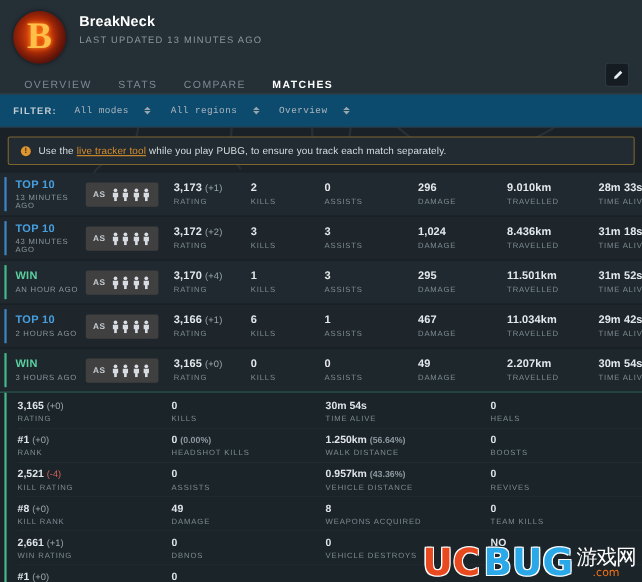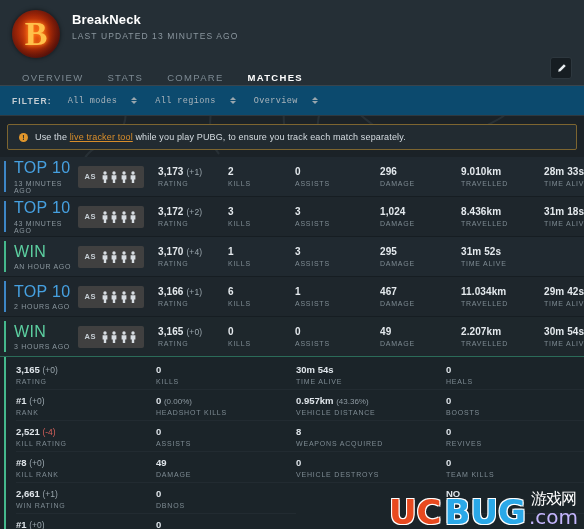--- a/index.html
+++ b/index.html
@@ -107,21 +107,21 @@
     position: relative; height: 40px; display: flex; align-items: center;
     background: #202930; border-bottom: 1px solid #161d22; cursor: pointer;
   }
   .match-row.alt { background: #1e262c; }
   .match-row.open { background: #1e272c; border-bottom: 1px solid #2b6b58; }
   .accent { position: absolute; left: 4px; top: 4px; bottom: 4px; width: 2px; }
   .accent.blue { background: #3d86c6; }
   .accent.green { background: #45b88c; }
 
   .result-col { width: 78px; padding-left: 14px; flex: none; }
-  .result-title { font-size: 16px; font-weight: normal; letter-spacing: .3px; line-height: 1.1; }
+  .result-title { font-size: 10px; font-weight: bold; letter-spacing: .3px; line-height: 1.1; }
   .result-title.blue { color: #46a0e0; }
   .result-title.green { color: #5ccfa0; }
   .result-ago { color: #8b979f; font-size: 7px; letter-spacing: .7px; margin-top: 3px; text-transform: uppercase; }
 
   .mode-badge {
     flex: none; width: 66px; height: 22px; background: #404040; border-radius: 2px;
     display: flex; align-items: center; justify-content: center; gap: 5px;
   }
   .region-tag { color: #c6ced4; font-size: 7.5px; font-weight: bold; letter-spacing: .5px; }
   .squad-figs { display: flex; gap: 1.5px; }
@@ -145,36 +145,36 @@
     margin-left: 4px; padding: 2px 0 0 0;
   }
   .detail-grid { display: flex; }
   .detail-col { flex: 1; }
   .detail-col.c1 { flex: 0 0 150px; padding-left: 10px; }
   .detail-col.c2 { flex: 0 0 140px; }
   .detail-col.c3 { flex: 0 0 150px; }
   .detail-col.c4 { flex: 1; }
   .dcell { height: 31px; padding-top: 5px; border-bottom: 1px solid #222b31; }
   .dcell .val { color: #dfe5ea; font-size: 9.5px; font-weight: bold; }
-  .dcell .val .sub { font-size: 8px; font-weight: normal; color: #8e9aa2; }
+  .dcell .val .sub { font-size: 8px; font-weight: bold; color: #8e9aa2; }
   .dcell .val .neg { font-size: 8.5px; font-weight: normal; color: #d4605a; }
   .dcell .val .pos { font-size: 8.5px; font-weight: normal; color: #9aa6ad; }
   .dcell .lbl { color: #7e8b93; font-size: 7px; letter-spacing: .8px; margin-top: 3px; text-transform: uppercase; }
 
   
   .watermark {
     position: absolute; right: 6px; bottom: 2px; z-index: 5;
     pointer-events: none; display: flex; align-items: flex-end; gap: 3px;
   }
   .wm-uc { font-size: 34px; font-weight: bold; color: #e8491f; font-family: "DejaVu Sans", sans-serif;
            text-shadow: 1px 1px 0 #ffffff, -1px -1px 0 #ffffff, 1px -1px 0 #ffffff, -1px 1px 0 #ffffff; line-height: .85; }
   .wm-bug { font-size: 34px; font-weight: bold; color: #2aa8e8; font-family: "DejaVu Sans", sans-serif;
             text-shadow: 1px 1px 0 #ffffff, -1px -1px 0 #ffffff, 1px -1px 0 #ffffff, -1px 1px 0 #ffffff; line-height: .85; }
-  .wm-cn { color: #ffffff; font-size: 16px; font-family: Liberation Serif, serif; line-height: 1; letter-spacing: -1px; }
-  .wm-com { color: #c4b5fd; font-size: 20px; font-family: "DejaVu Sans", sans-serif; line-height: 1; }
+  .wm-cn { color: #ffffff; font-size: 19px; font-family: Liberation Serif, serif; line-height: 1; letter-spacing: -1px; }
+  .wm-com { color: #f97316; font-size: 10px; font-family: "DejaVu Sans", sans-serif; line-height: 1; }
   .wm-right { display: flex; flex-direction: column; align-items: center; }
 </style>
 </head>
 <body>
 
 <div id="app">
 
   <svg class="bg-squiggle" viewBox="0 0 584 160">
     <g fill="none" stroke="#96a7b3" stroke-width="2">
       <path d="M195 0 c18 30 -8 52 10 78 c16 24 -6 52 14 76"></path>
@@ -390,20 +390,24 @@
             <div class="lbl">KILLS</div>
           </div>
           <div class="stat c-assists">
             <div class="val">3</div>
             <div class="lbl">ASSISTS</div>
           </div>
           <div class="stat c-damage">
             <div class="val">295</div>
             <div class="lbl">DAMAGE</div>
           </div>
+          <div class="stat c-travelled">
+            <div class="val">11.501km</div>
+            <div class="lbl">TRAVELLED</div>
+          </div>
           <div class="stat c-time">
             <div class="val">31m 52s</div>
             <div class="lbl">TIME ALIVE</div>
           </div>
         </div>
         <div class="match-row alt">
           <span class="accent blue"></span>
           <div class="result-col">
             <div class="result-title blue">TOP 10</div>
             <div class="result-ago">2 HOURS AGO</div>
@@ -558,20 +562,24 @@
             <div class="lbl">DBNOS</div>
           </div>
           <div class="dcell">
             <div class="val">0</div>
           </div>
         </div>
       <div class="detail-col c3" id="dcol3">
           <div class="dcell">
             <div class="val">30m 54s</div>
             <div class="lbl">TIME ALIVE</div>
+          </div>
+          <div class="dcell">
+            <div class="val">1.250km <span class="sub">(56.64%)</span></div>
+            <div class="lbl">WALK DISTANCE</div>
           </div>
           <div class="dcell">
             <div class="val">0.957km <span class="sub">(43.36%)</span></div>
             <div class="lbl">VEHICLE DISTANCE</div>
           </div>
           <div class="dcell">
             <div class="val">8</div>
             <div class="lbl">WEAPONS ACQUIRED</div>
           </div>
           <div class="dcell">

